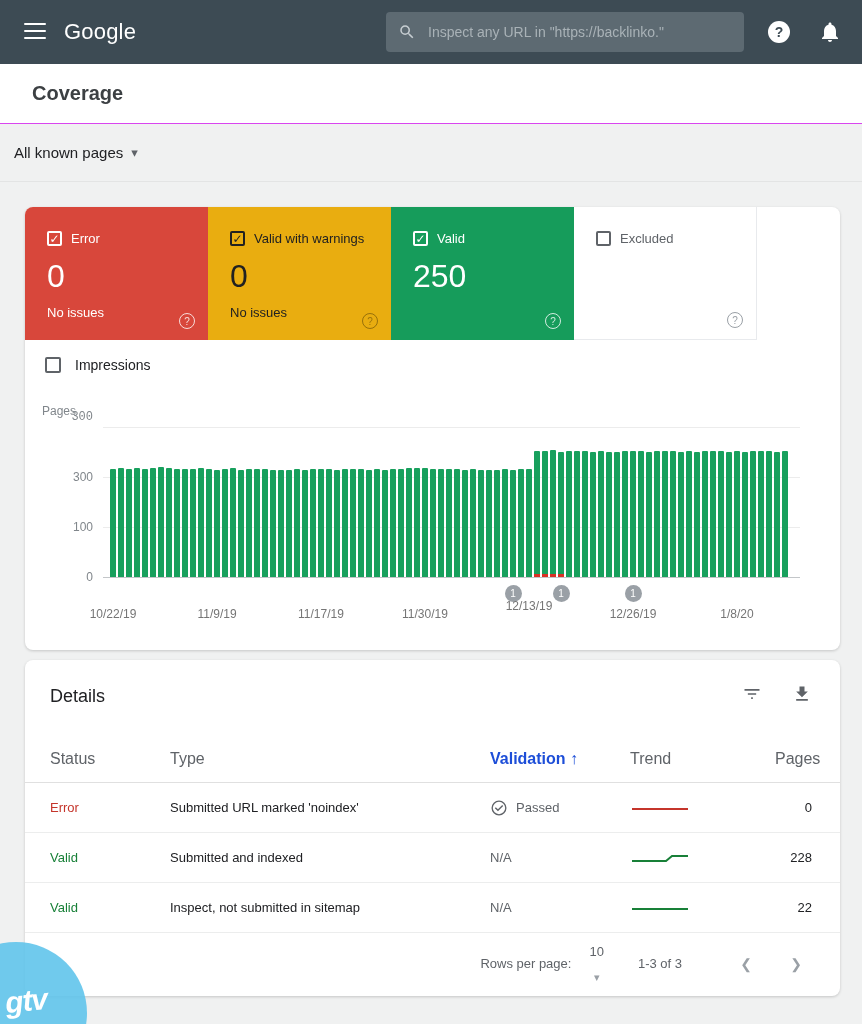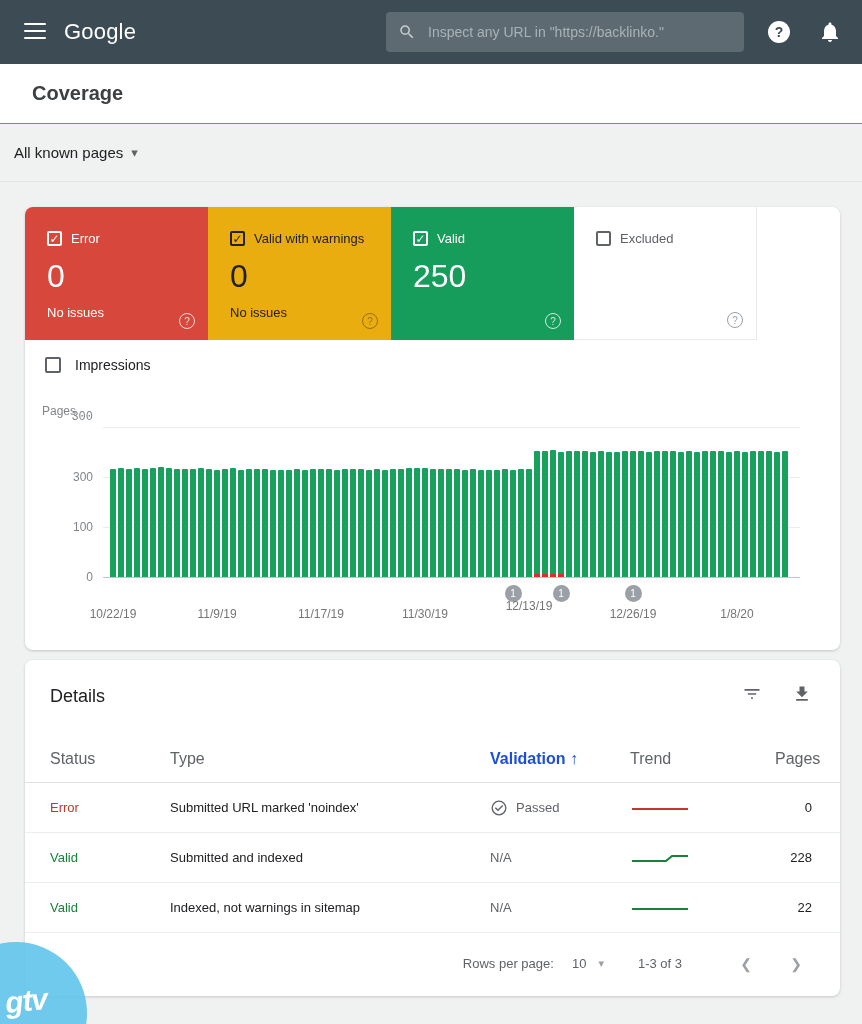--- a/index.html
+++ b/index.html
@@ -70,21 +70,21 @@
   .thead { height:47px; margin-top:28px; border-bottom:1px solid #e0e0e0; font-size:16px; color:#5f6368; }
   .thead .sorted { font-weight:bold; color:#1d4ed8; cursor:pointer; }
   .thead .h { cursor:pointer; }
   .tbody-row { height:50px; font-size:13px; color:#202124; border-bottom:1px solid #eceded; cursor:pointer; }
   .cell-pages, .h-pages { text-align:right; }
   .val-cell { display:flex; align-items:center; gap:8px; color:#5f6368; }
   .spark { display:block; }
 
   .tfoot { height:61px; display:flex; align-items:center; justify-content:flex-end; gap:0; padding-right:32px; font-size:13px; color:#5f6368; }
   .tfoot .rpp-lbl { margin-right:18px; }
-  .tfoot .rpp-val { display:flex; align-items:center; gap:12px; cursor:pointer; margin-right:34px; }
+  .tfoot .rpp-val { display:flex; align-items:center; gap:12px; cursor:pointer; margin-right:34px;flex-direction:column; }
   .tfoot .range { margin-right:52px; }
   .tfoot .chev { font-size:20px; color:#9aa0a6; cursor:pointer; width:24px; text-align:center; }
   .tfoot .chev.left { margin-right:26px; }
 
   
   .watermark { position:absolute; left:-55px; top:942px; width:142px; height:142px; border-radius:50%; background:rgba(97,196,235,.9); }
   .watermark .txt { position:absolute; left:60px; top:42px; color:#fff; font-size:30px; font-weight:bold; font-style:italic; transform:rotate(-6deg); letter-spacing:-1px; }
 </style>
 </head>
 <body>
@@ -338,21 +338,21 @@
       <span>
           <svg class="spark" width="60" height="16">
             <polyline points="2,11 36,11 42,6 58,6" fill="none" stroke="#188038" stroke-width="2"></polyline>
           </svg>
         </span>
       <span class="cell-pages">228</span>
     </div>
 
     <div class="trow tbody-row">
       <span class="cell-status" style="color: rgb(24, 128, 56);">Valid</span>
-      <span>Indexed, not warnings in sitemap</span>
+      <span>Inspect, not submitted in sitemap</span>
       <span class="val-cell">
           <span>N/A</span>
         </span>
       <span>
           <svg class="spark" width="60" height="16">
             <polyline points="2,9 58,9" fill="none" stroke="#188038" stroke-width="2"></polyline>
           </svg>
         </span>
       <span class="cell-pages">22</span>
     </div>

